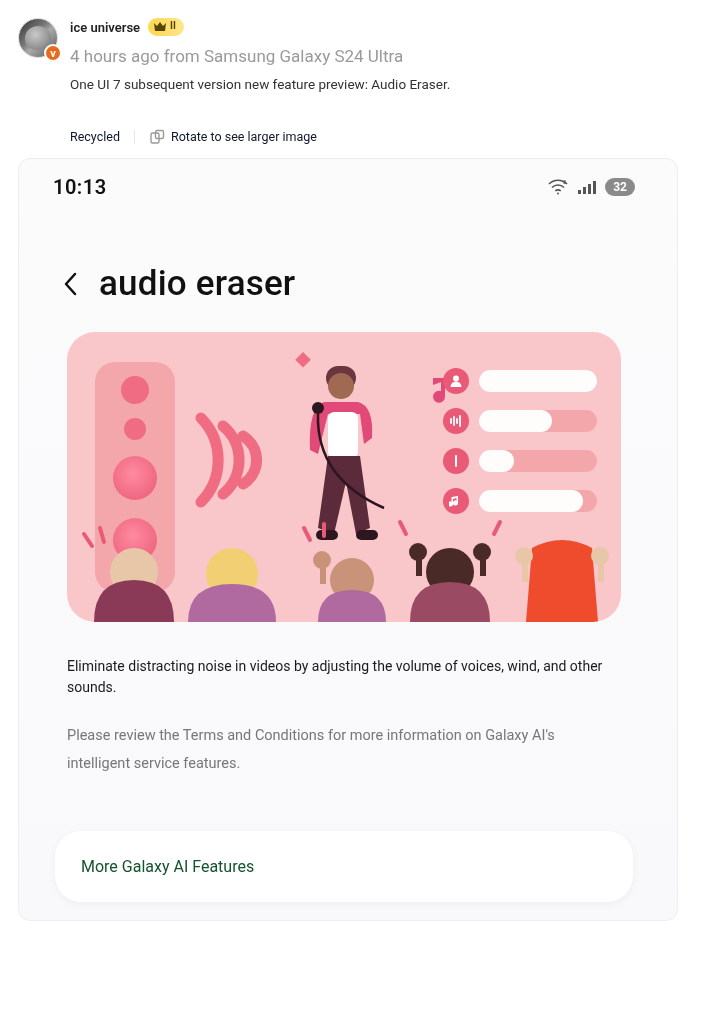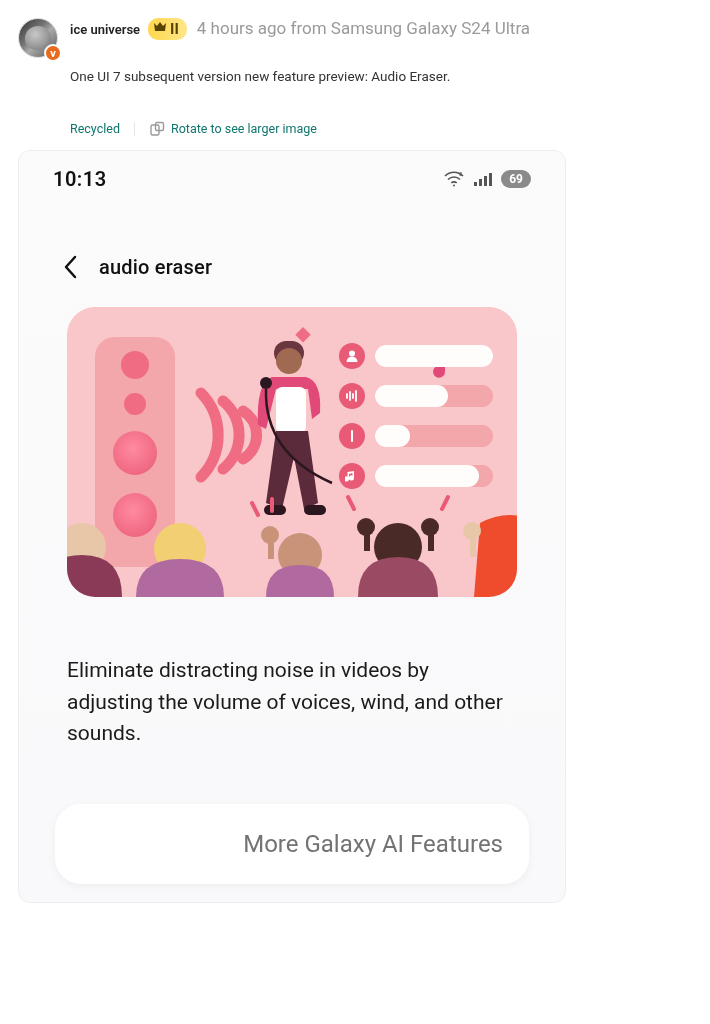--- a/index.html
+++ b/index.html
@@ -28,50 +28,50 @@
     position:absolute; left:7px; top:8px; width:26px; height:24px; border-radius:50% 50% 45% 45%;
     background: radial-gradient(circle at 40% 35%, #c8c8c8 0%, #9a9a9a 55%, #6a6a6a 100%);
   }
   .v-badge {
     position: absolute; right: -4px; bottom: -4px;
     width: 18px; height: 18px; border-radius: 50%;
     background: #e86a1a; color:#fff; font-size:11px; font-weight:700;
     display:flex; align-items:center; justify-content:center;
     border:2px solid #fff;
   }
-  .header-lines { display:flex; flex-direction:row; gap:10px; }
+  .header-lines { display:flex; flex-direction:column; gap:10px; }
   .name-row { display:flex; align-items:center; gap:8px; }
   .username { font-size:13px; font-weight:600; color:#222; }
   .crown-badge {
     display:inline-flex; align-items:flex-start; gap:2px;
     background: linear-gradient(90deg,#ffd84d 0%, #ffe68a 100%);
-    border-radius: 10px; padding:2px 8px 2px 4px; font-size:15px; font-weight:700;
+    border-radius: 10px; padding:2px 8px 2px 4px; font-size:10px; font-weight:700;
     color:#574400;
   }
   .crown-badge svg { display:block; }
   .meta-line { font-size:17px; color:#9a9a9a; }
   .post-body { margin-left:52px; font-size:13.5px; line-height:1.55; }
   .post-title { color:#333; margin-bottom:32px; }
   .post-text  { color:#555; font-size:12.5px; margin-bottom:18px; }
   .post-actions {
     display:flex; align-items:center; gap:14px;
-    font-size:12.5px; color:#0f766e;
+    font-size:12.5px; color:#0f172a;
   }
   .divider { width:1px; height:14px; background:#e5e5e5; }
   .rotate-hint { display:flex; align-items:center; gap:6px;justify-content:center; }
   .rotate-hint svg { display:block; }
 
   .screenshot {
     margin: 12px 18px 0 18px;
-    width: 548px;
+    width: 660px;
     border-radius: 12px;
     background: linear-gradient(#fbfbfc,#f9f9fb);
     border: 1px solid #eee;
     overflow:hidden;
-    padding: 0 0 18px 0;
+    padding: 0 8px 18px 0;
   }
   .status-bar {
     display:flex; align-items:center; justify-content:space-between;
     padding: 16px 34px 6px 34px;
   }
   .status-time { font-size:20px; font-weight:600; color:#111; letter-spacing:0.5px;}
   .status-right { display:flex; align-items:center; gap:8px; }
   .battery-pill {
     background:#8a8a8a; color:#fff; font-size:12px; font-weight:700;
     border-radius: 999px; padding:2px 8px; display:flex; align-items:center;
@@ -79,21 +79,21 @@
 
   .page-header {
     display:flex; align-items:center; gap:16px;
     padding: 58px 34px 28px 40px;
   }
   .back-btn {
     width:24px; height:24px;
     display:flex; align-items:center; justify-content:center;
     cursor:pointer;
   }
-  .page-title { font-size:20px; font-weight:500; color:#111; letter-spacing:0.2px; }
+  .page-title { font-size:35px; font-weight:500; color:#111; letter-spacing:0.2px; }
 
   .hero {
     margin: 0 48px; border-radius: 28px;
     background:#f9c6c9; height:290px; position:relative; overflow:hidden;
   }
   .speaker {
     position:absolute; left:28px; top:30px; width:80px; height:230px;
     background:#f3a7ab; border-radius:20px;
   }
   .speaker-dot { position:absolute; left:50%; transform:translateX(-50%); background:#ef6c82; border-radius:50%; }
@@ -114,32 +114,32 @@
   .slider-track {
     width:118px; height:22px; border-radius:999px; background:#f3a7ab; position:relative;
   }
   .slider-fill {
     position:absolute; left:0; top:0; bottom:0; background:#fffdfb; border-radius:999px;
   }
   .crowd { position:absolute; left:0; right:0; bottom:0; }
 
   .description {
     padding: 34px 48px 0 48px;
-    font-size:21px; line-height:1.5; color:#1b1b1b;margin-top:24px;
+    font-size:14px; line-height:1.5; color:#1b1b1b;
   }
   .terms {
     padding: 24px 48px 0 48px;
     font-size:14.5px; line-height:1.9; color:#777;
   }
   .more-card {
     margin: 54px 36px 0 36px;
     background:#fff; border-radius:26px;
     box-shadow: 0 2px 8px rgba(0,0,0,0.05);
     padding: 26px 26px;
-    font-size:24px; color:#737373;text-align:right;
+    font-size:16px; color:#14532d;
   }
 </style>
 </head>
 <body>
 
 <div class="post">
   <div class="post-header">
     <div class="avatar-wrap">
       <div class="avatar"></div>
       <div class="avatar-inner"></div>
@@ -186,21 +186,21 @@
           <path d="M8.3 13c1.5-1.5 3.9-1.5 5.4 0"></path>
           <circle cx="11" cy="15.5" r="1" fill="#555" stroke="none"></circle>
         <text x="16" y="6" font-size="6" fill="#555" stroke="none" font-weight="700">6</text>
       </svg>
       <svg width="20" height="16" viewBox="0 0 20 16" fill="#555">
         <rect x="1" y="11" width="3" height="4"></rect>
           <rect x="6" y="8" width="3" height="7"></rect>
           <rect x="11" y="5" width="3" height="10"></rect>
           <rect x="16" y="2" width="3" height="13"></rect>
       </svg>
-      <span class="battery-pill">69</span>
+      <span class="battery-pill">32</span>
     </div>
   </div>
 
   <div class="page-header">
     <div class="back-btn">
       <svg width="20" height="28" viewBox="0 0 20 28" fill="none" stroke="#111" stroke-width="2.5" stroke-linecap="round" stroke-linejoin="round">
           <polyline points="14,4 5,14 14,24"></polyline>
         </svg>
     </div>
     <div class="page-title">audio eraser</div>
@@ -319,17 +319,18 @@
         <path d="M468 36 Q498 20 528 36 L534 110 L462 110Z" fill="#ef4c2e"></path>
         <circle cx="460" cy="44" r="9" fill="#e8c7a9"></circle>
           <rect x="458" y="46" width="6" height="24" fill="#e8c7a9"></rect>
         <circle cx="536" cy="44" r="9" fill="#e8c7a9"></circle>
           <rect x="534" y="46" width="6" height="24" fill="#e8c7a9"></rect>
       </g>
     </svg>
   </div>
 
   <div class="description">Eliminate distracting noise in videos by adjusting the volume of voices, wind, and other sounds.</div>
+  <div class="terms">Please review the Terms and Conditions for more information on Galaxy AI's intelligent service features.</div>
 
   <div class="more-card">
     <span>More Galaxy AI Features</span>
   </div>
 </div>
 
 </body></html>

